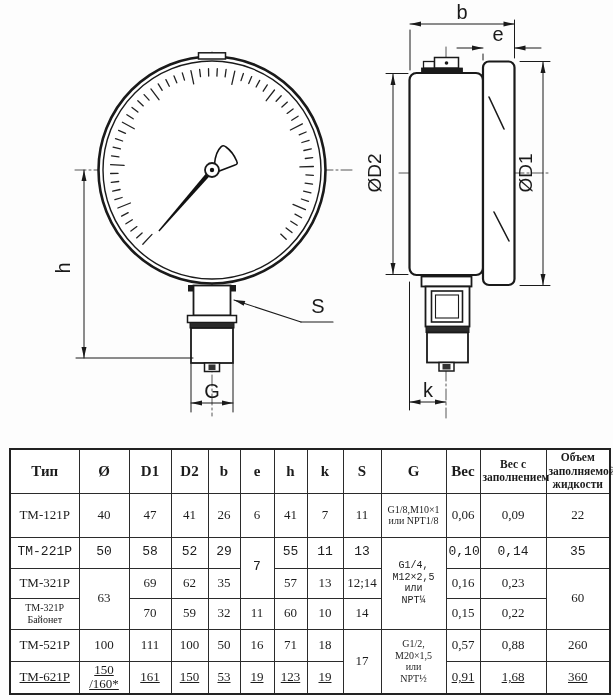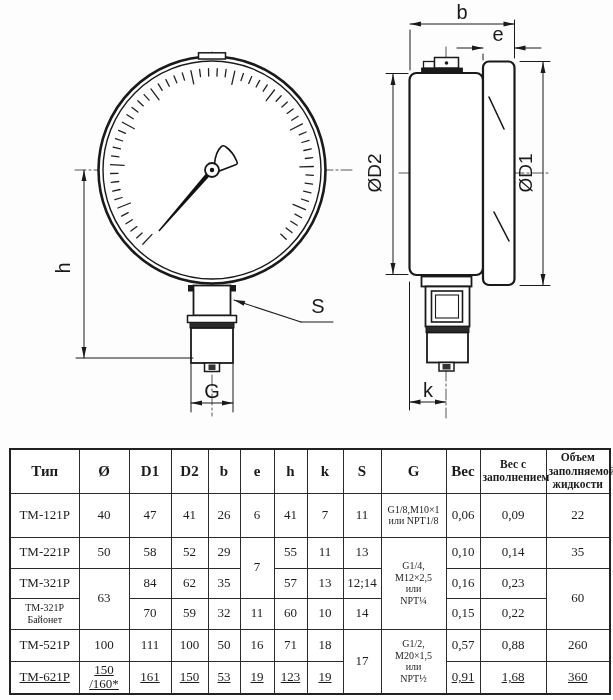--- a/index.html
+++ b/index.html
@@ -266,42 +266,42 @@
           <td>6</td>
           <td>41</td>
           <td>7</td>
           <td>11</td>
           <td class="small">G1/8,M10×1
 или NPT1/8</td>
           <td>0,06</td>
           <td>0,09</td>
           <td>22</td>
         </tr>
-        <tr style="height: 31px;">
+        <tr style="height: 31px; font-family: Liberation Mono, monospace;">
           <td>ТМ-221Р</td>
           <td>50</td>
           <td>58</td>
           <td>52</td>
           <td>29</td>
           <td rowspan="2">7</td>
           <td>55</td>
           <td>11</td>
           <td>13</td>
           <td rowspan="3" class="small">G1/4,
 M12×2,5
 или
 NPT¼</td>
           <td>0,10</td>
           <td>0,14</td>
           <td>35</td>
         </tr>
         <tr style="height: 30px;">
           <td>ТМ-321Р</td>
           <td rowspan="2">63</td>
-          <td>84</td>
+          <td>69</td>
           <td>62</td>
           <td>35</td>
           <td>57</td>
           <td>13</td>
           <td>12;14</td>
           <td>0,16</td>
           <td>0,23</td>
           <td rowspan="2">60</td>
         </tr>
         <tr style="height: 31px;">

